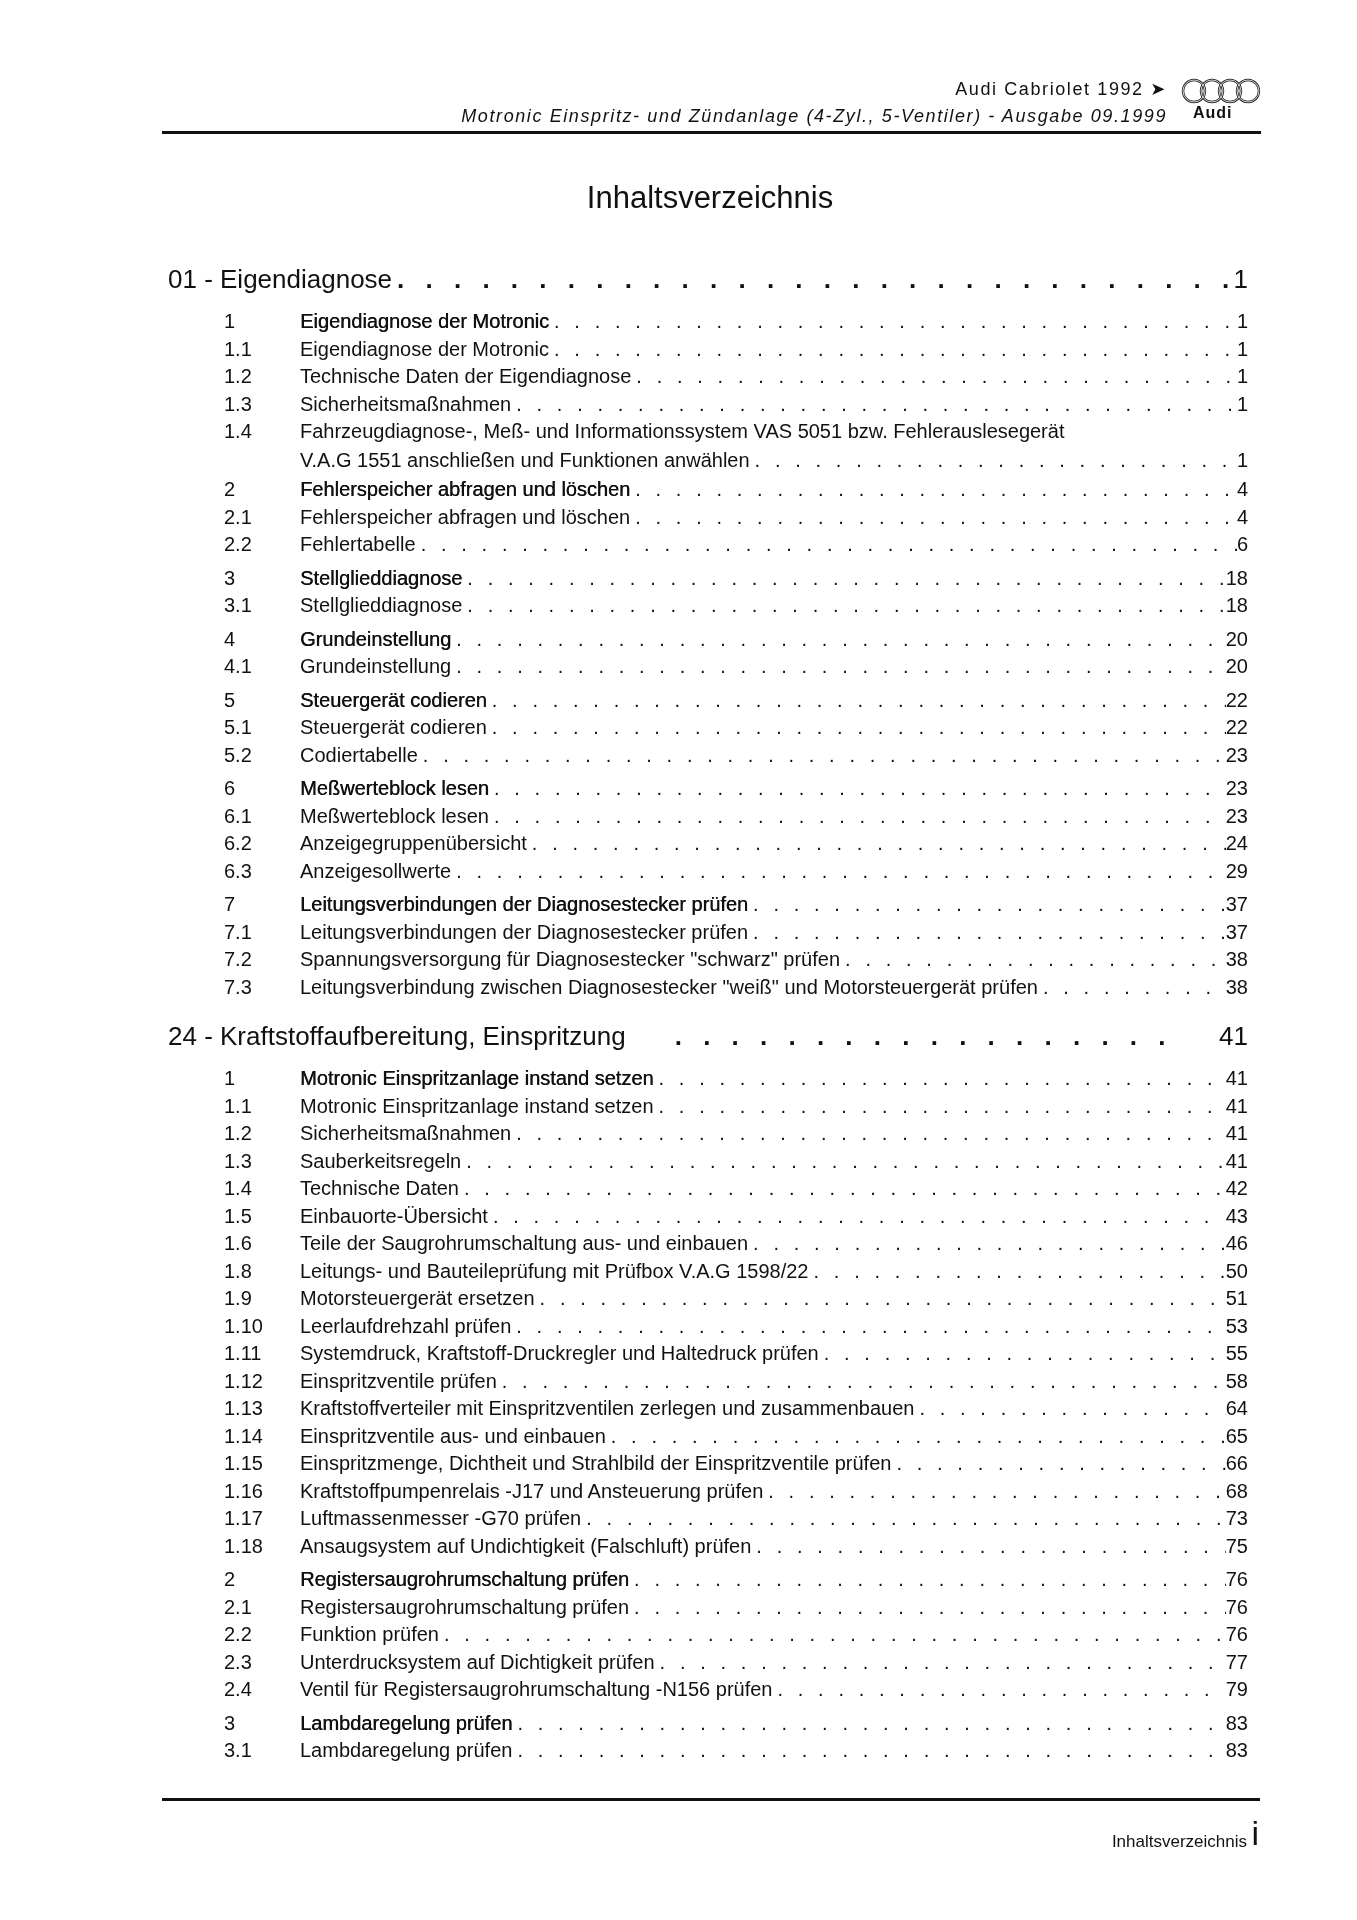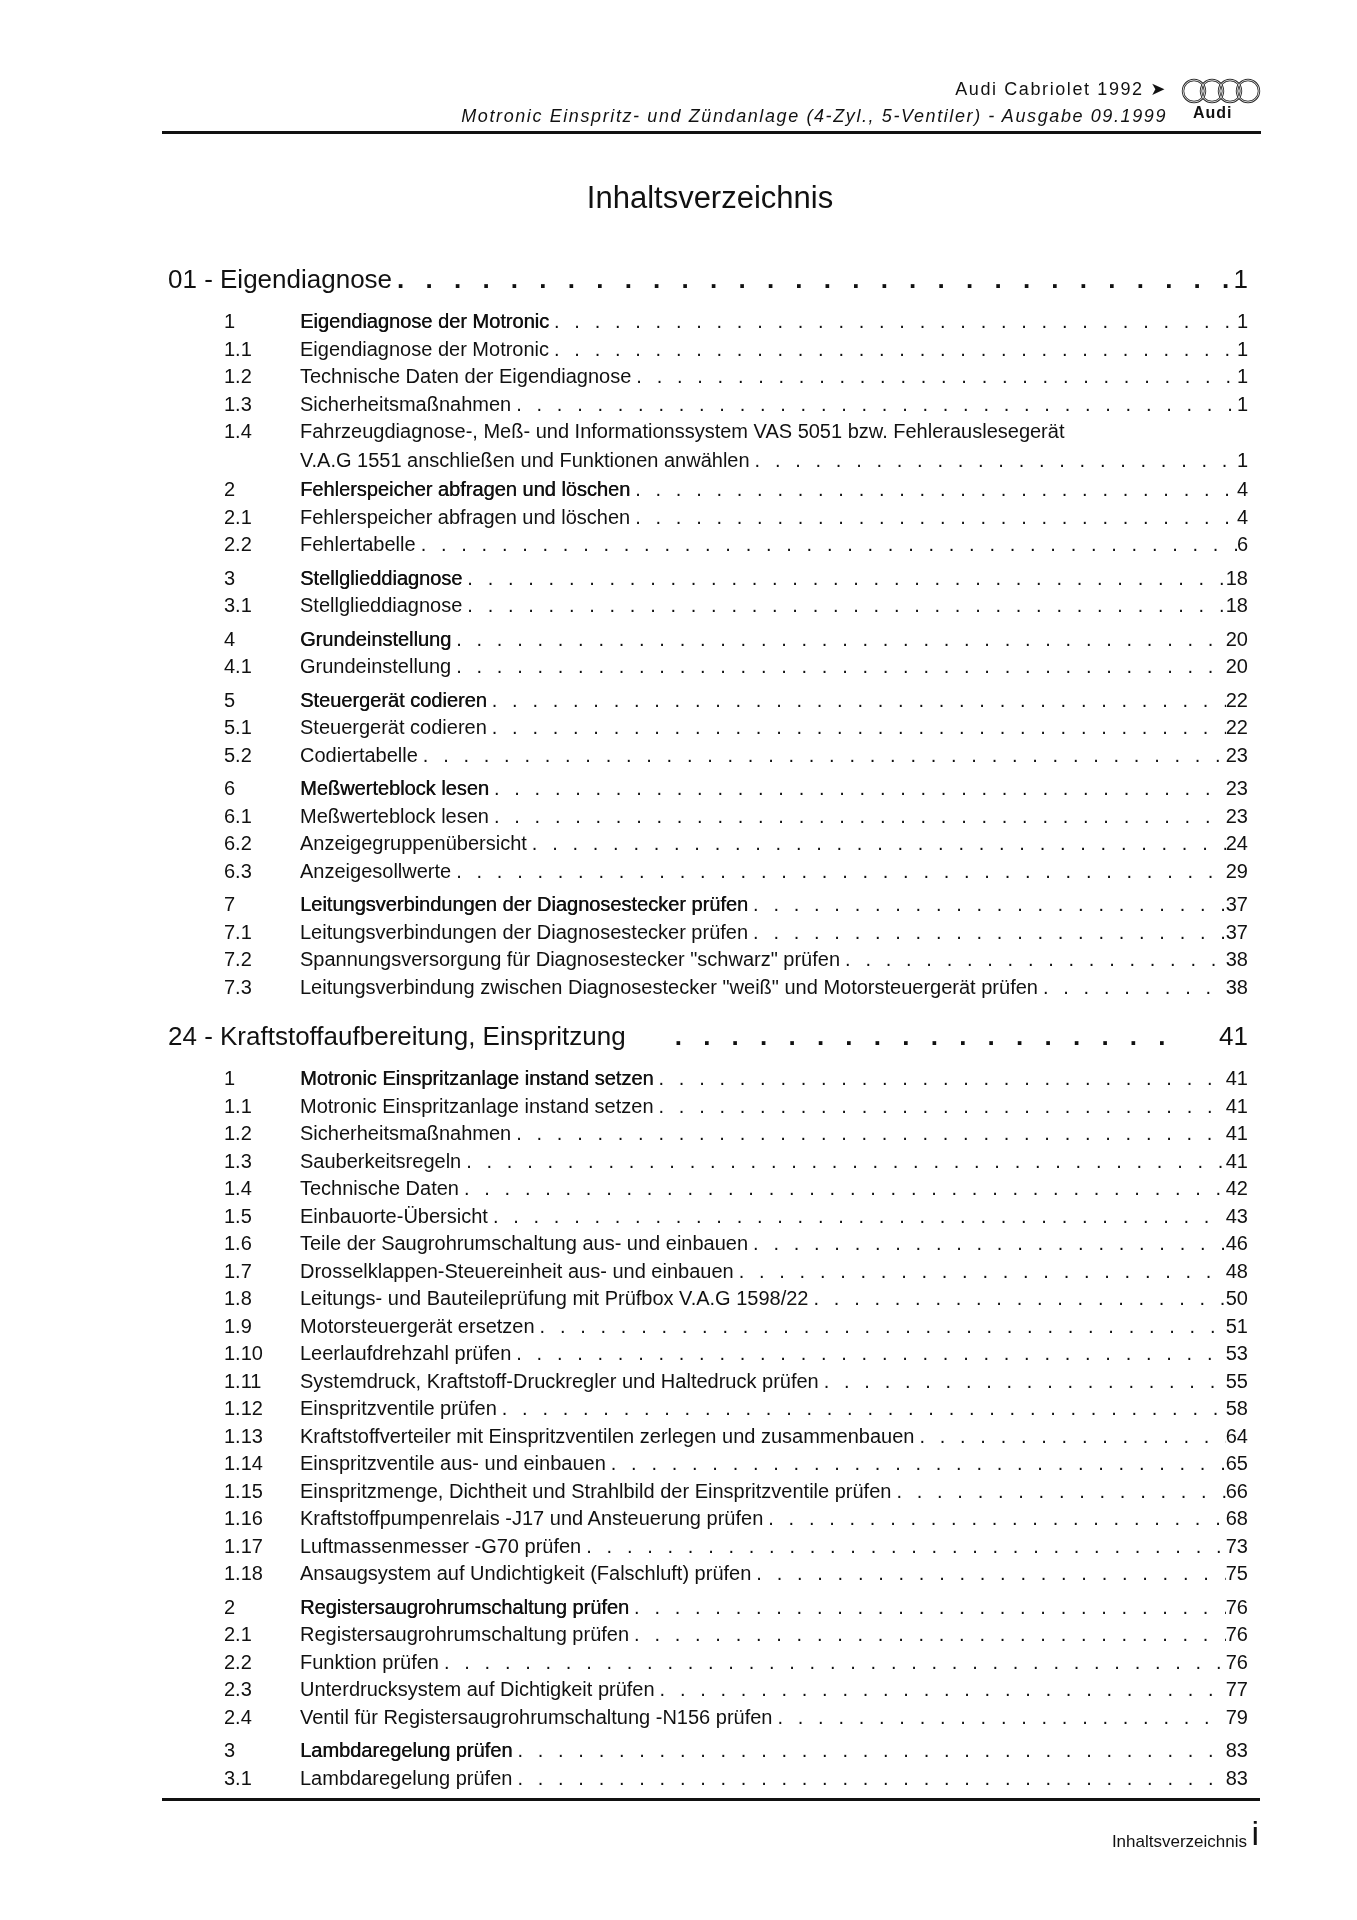--- a/index.html
+++ b/index.html
@@ -245,26 +245,20 @@
       <span class="dots"></span>
       <span class="page">43</span>
     </div>
     <div class="row item">
       <span class="num">1.6</span>
       <span class="label">Teile der Saugrohrumschaltung aus- und einbauen</span>
       <span class="dots"></span>
       <span class="page">46</span>
     </div>
     <div class="row item">
-      <span class="num">1.7</span>
-      <span class="label">Drosselklappen-Steuereinheit aus- und einbauen</span>
-      <span class="dots"></span>
-      <span class="page">48</span>
-    </div>
-    <div class="row item">
       <span class="num">1.8</span>
       <span class="label">Leitungs- und Bauteileprüfung mit Prüfbox V.A.G 1598/22</span>
       <span class="dots"></span>
       <span class="page">50</span>
     </div>
     <div class="row item">
       <span class="num">1.9</span>
       <span class="label">Motorsteuergerät ersetzen</span>
       <span class="dots"></span>
       <span class="page">51</span>

